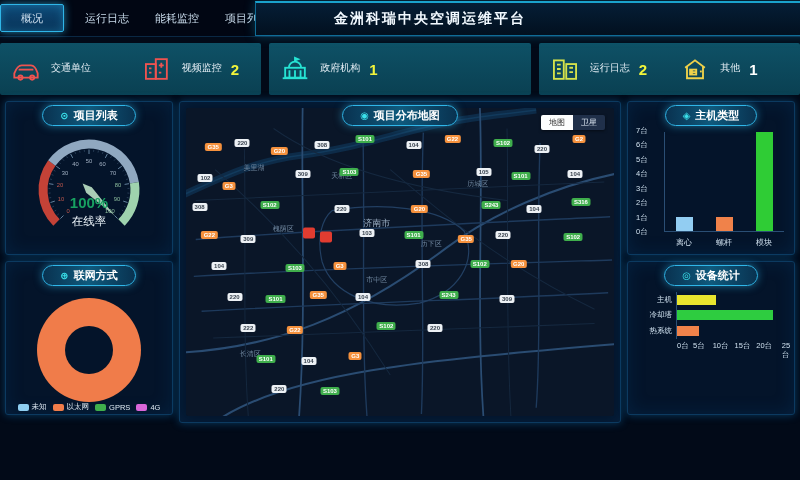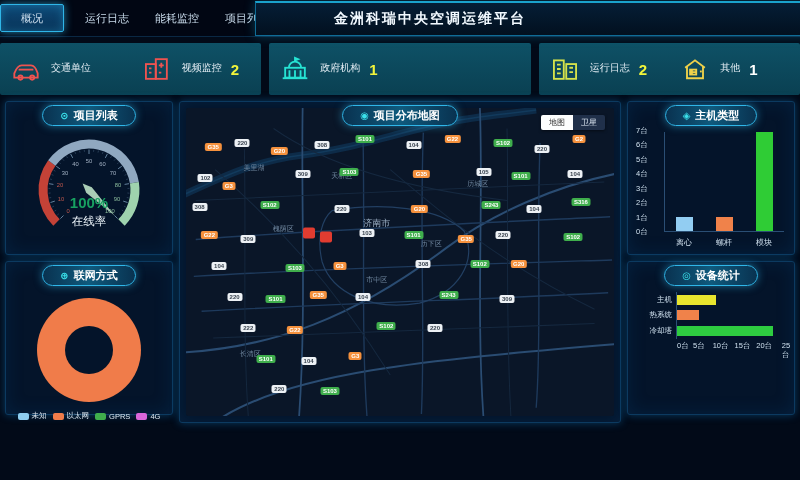--- a/index.html
+++ b/index.html
@@ -25,21 +25,21 @@
   .panel{background:#04142a;border:1px solid #0c3a60;border-radius:3px;position:relative;box-shadow:0 0 9px rgba(20,140,220,.38),inset 0 0 18px rgba(10,80,140,.22)}
   .h152{height:152px}.h320{height:320px}
   .pill{position:relative;z-index:5;margin:3px auto 0;width:max-content;display:flex;align-items:center;gap:5px;background:linear-gradient(90deg,#093250,#0f5a7d 50%,#093250);border:1px solid #2fb6e8;border-radius:12px;padding:2px 17px;font-size:11px;font-weight:bold;color:#fff;box-shadow:0 0 8px rgba(47,182,232,.55)}
   .picon{color:#3ae0ea;font-size:10px;line-height:1}
   
   .gauge-wrap{display:flex;justify-content:center;margin-top:2px}
   
   .donut-wrap{display:flex;justify-content:center;margin-top:12px}
   .donut{width:104px;height:104px;border-radius:50%;background:#f07c4a;position:relative}
   .donut::after{content:"";position:absolute;inset:28px;background:#04142a;border-radius:50%}
-  .legend{display:flex;justify-content:center;gap:6px;margin-top:9px}
+  .legend{display:flex;justify-content:center;gap:6px;}
   .lg{display:flex;align-items:center;gap:3px;font-size:7.5px;color:#dfe9f2;cursor:pointer}
   .sw{width:11px;height:7px;border-radius:2px;flex:none}
   
   .map-body{position:absolute;left:6px;right:6px;top:6px;bottom:6px;background:#0a1628;overflow:hidden;border-radius:2px;cursor:grab}
   .map-body svg.roads{position:absolute;inset:0;width:100%;height:100%}
   .place{position:absolute;font-size:7px;color:#70879f;transform:translate(-50%,-50%);white-space:nowrap;pointer-events:none}
   .place.big{font-size:9px;color:#9db1c6}
   .mk{position:absolute;font-size:6px;line-height:1;padding:1px 2.5px;border-radius:2px;transform:translate(-50%,-50%);font-weight:bold;white-space:nowrap;cursor:pointer}
   .mk.o{background:#f5913d;color:#fff}
   .mk.g{background:#3fae4c;color:#fff}
@@ -385,29 +385,29 @@
         <span>设备统计</span>
       </div>
       <div class="hchart" id="device-chart">
           <div class="drow">
             <div class="dlab">主机</div>
             <div class="dtrack">
               <div class="dbar" style="width: 36%; background: rgb(232, 229, 46);"></div>
             </div>
           </div>
           <div class="drow">
+            <div class="dlab">冷却塔</div>
+            <div class="dtrack">
+              <div class="dbar" style="width: 88%; background: rgb(46, 204, 64);"></div>
+            </div>
+          </div>
+          <div class="drow">
             <div class="dlab">热系统</div>
             <div class="dtrack">
               <div class="dbar" style="width: 20%; background: rgb(240, 130, 74);"></div>
-            </div>
-          </div>
-          <div class="drow">
-            <div class="dlab">冷却塔</div>
-            <div class="dtrack">
-              <div class="dbar" style="width: 88%; background: rgb(46, 204, 64);"></div>
             </div>
           </div>
           <div class="dxrow">
             <span class="dxt" style="left: 0%; transform: translateX(0px);">0台</span>
             <span class="dxt" style="left: 20%;">5台</span>
             <span class="dxt" style="left: 40%;">10台</span>
             <span class="dxt" style="left: 60%;">15台</span>
             <span class="dxt" style="left: 80%;">20台</span>
             <span class="dxt" style="left: 100%;">25台</span>
           </div>

